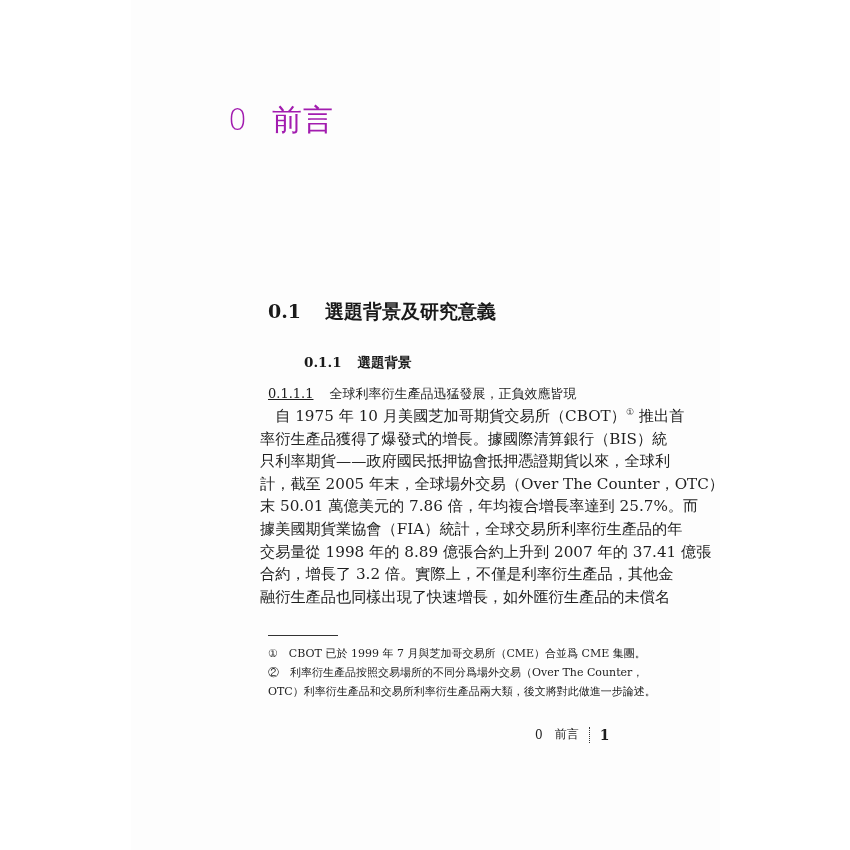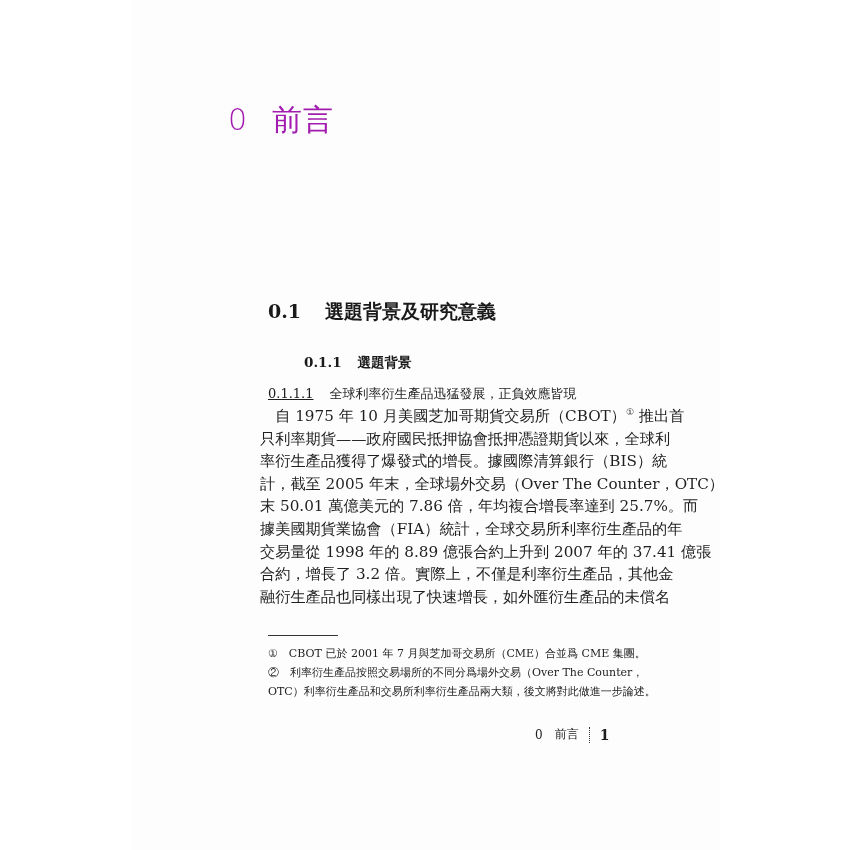--- a/index.html
+++ b/index.html
@@ -44,32 +44,32 @@
 <div class="h3">
   <span class="num">0.1.1</span><span>選題背景</span>
 </div>
 
 <div class="h4">
   <span class="num">0.1.1.1</span><span>全球利率衍生產品迅猛發展，正負效應皆現</span>
 </div>
 
 <div class="body">
   <span class="line"><span>　自 1975 年 10 月美國芝加哥期貨交易所（CBOT）</span><sup>①</sup><span> 推出首</span></span>
+  <span class="line">率衍生產品獲得了爆發式的增長。據國際清算銀行（BIS）統</span>
   <span class="line">只利率期貨——政府國民抵押協會抵押憑證期貨以來，全球利</span>
-  <span class="line">率衍生產品獲得了爆發式的增長。據國際清算銀行（BIS）統</span>
   <span class="line">計，截至 2005 年末，全球場外交易（Over The Counter，OTC）</span>
   <span class="line">末 50.01 萬億美元的 7.86 倍，年均複合增長率達到 25.7%。而</span>
   <span class="line">據美國期貨業協會（FIA）統計，全球交易所利率衍生產品的年</span>
   <span class="line">交易量從 1998 年的 8.89 億張合約上升到 2007 年的 37.41 億張</span>
   <span class="line">合約，增長了 3.2 倍。實際上，不僅是利率衍生產品，其他金</span>
   <span class="line">融衍生產品也同樣出現了快速增長，如外匯衍生產品的未償名</span>
 </div>
 
 <div class="rule"></div>
-<div class="fn fn1">①　CBOT 已於 2001 年 7 月與芝加哥交易所（CME）合並爲 CME 集團。</div>
+<div class="fn fn1">①　CBOT 已於 1999 年 7 月與芝加哥交易所（CME）合並爲 CME 集團。</div>
 <div class="fn fn2">②　利率衍生產品按照交易場所的不同分爲場外交易（Over The Counter，</div>
 <div class="fn fn3" style="left:268px;">OTC）利率衍生產品和交易所利率衍生產品兩大類，後文將對此做進一步論述。</div>
 
 <div class="footer">
   <span class="chap-num">0</span>
   <span>前言</span>
   <span class="sep"></span>
   <span class="pg">1</span>
 </div>
 

